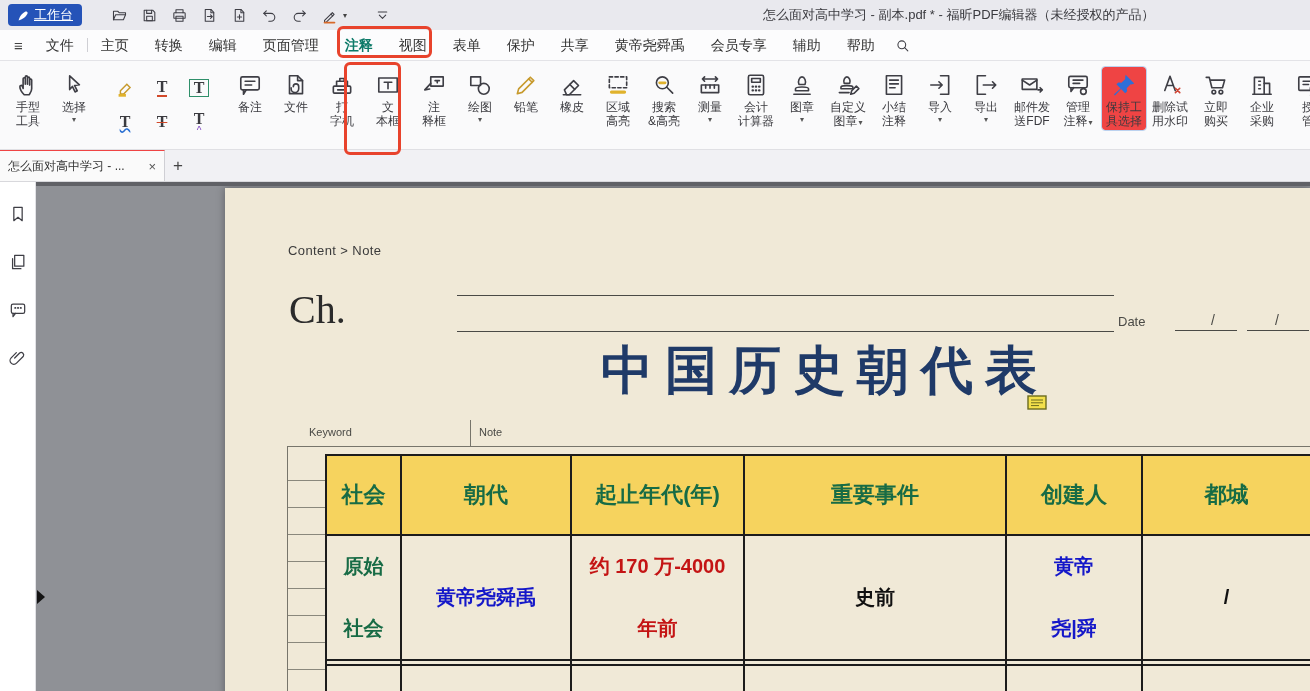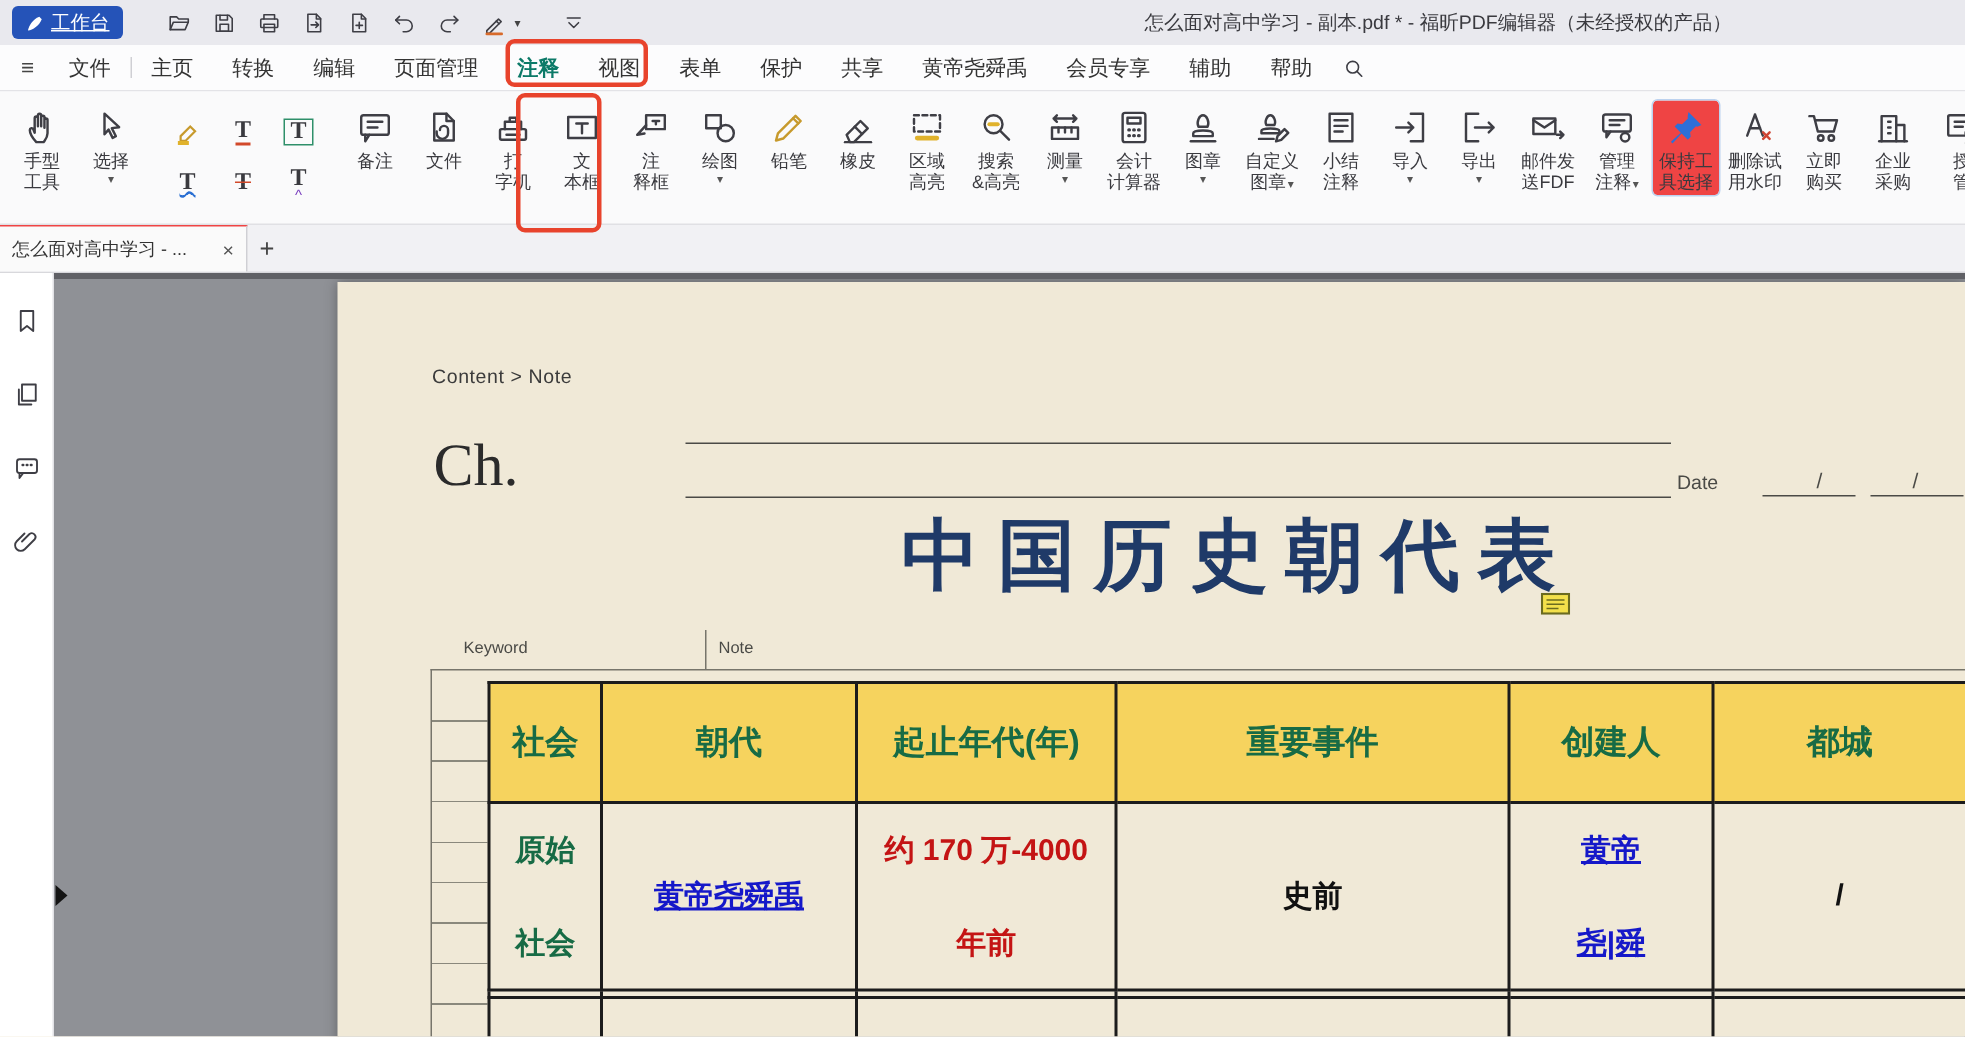--- a/index.html
+++ b/index.html
@@ -87,21 +87,21 @@
 
   
   .pdf-table { position:absolute; left:100px; top:266px; border-collapse:collapse; table-layout:fixed; width:987px; }
   .pdf-table th, .pdf-table td { border:2px solid #1c1c1c; padding:0; }
   .pdf-table th { height:80px; background:var(--table-header-bg,#f6d35e);
     color:var(--green-text,#176b45); font-size:22px; font-weight:bold; }
   .cellbox { display:flex; flex-direction:column; justify-content:space-around; align-items:center; height:123px; }
   .cl { font-size:20px; font-weight:bold; color:#111; white-space:nowrap; }
   .cl.green { color:var(--green-text,#176b45); }
   .cl.red { color:var(--red-text,#c41414); }
-  .cl.link { color:var(--link-blue,#1518c9); text-decoration:underline; }
+  .cl.link { color:var(--link-blue,#1518c9); }
   .cl.plain { color:#111; }
   .gap-row td { height:5px; }
   .partial-row td { height:50px; border-bottom:none; }
 
   
   .annot-box { position:absolute; border:3px solid var(--annotation-red,#e8432c); border-radius:6px;
     z-index:99; pointer-events:none; }
   #annot1 { left:337px; top:26px; width:95px; height:32px; }
   #annot2 { left:344px; top:62px; width:57px; height:93px; }
 

